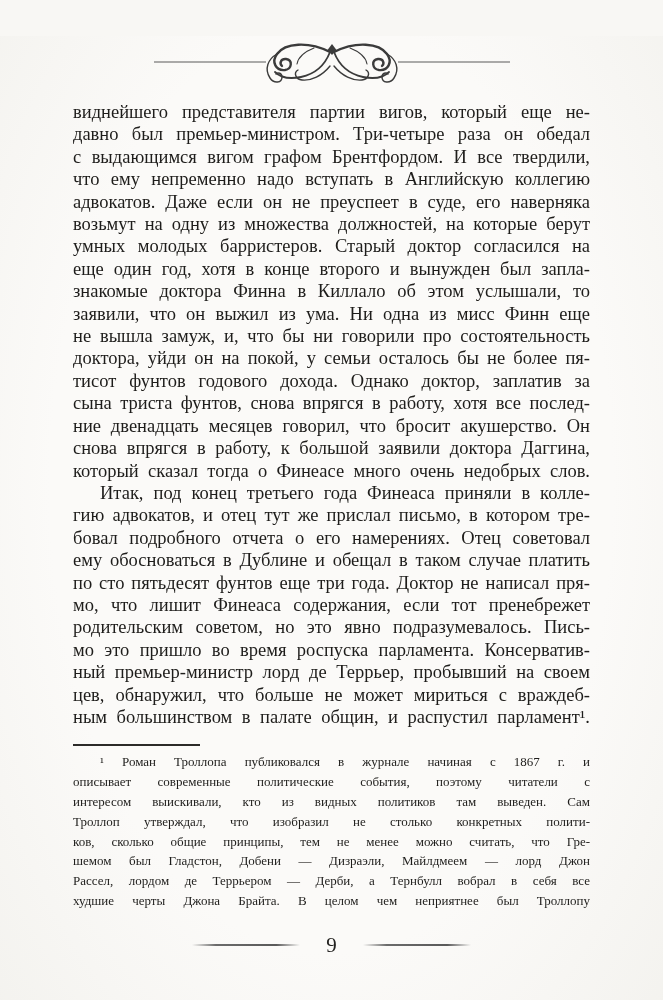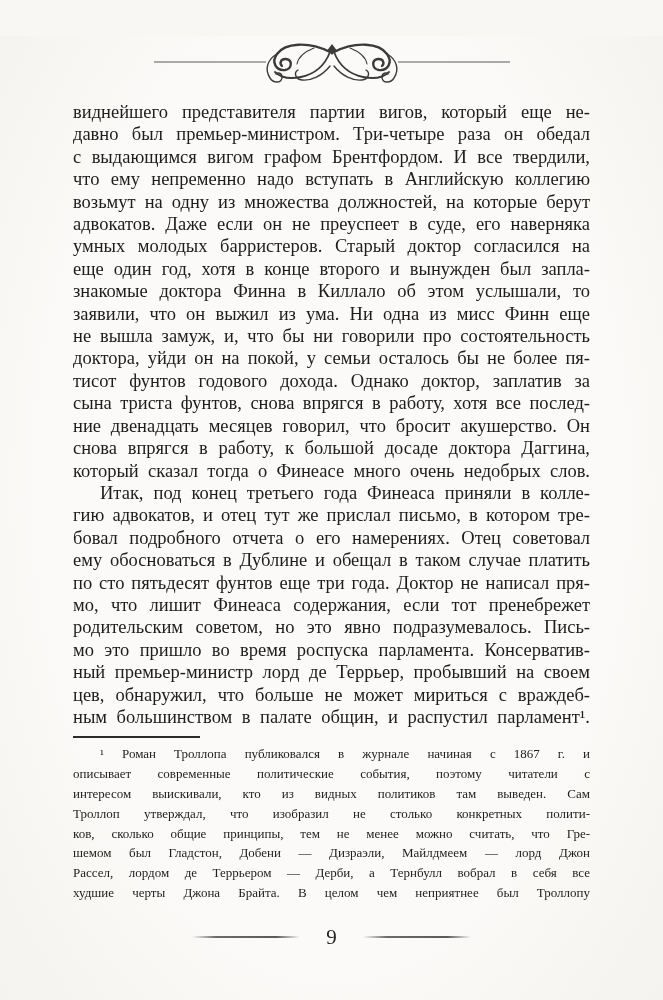--- a/index.html
+++ b/index.html
@@ -15,21 +15,21 @@
     width: 663px; height: 1000px;
     background: radial-gradient(ellipse at 50% 45%, #fbfaf8 60%, #f3f2ee 100%);
   }
   .ornament {
     width: 356px;
     margin: 36px auto 0 auto;
     text-align: center;
   }
   .text-block {
     width: 517px;
-    margin: 9px auto 8px auto;
+    margin: 9px auto 16px auto;
     font-size: 18.5px;
     line-height: 22.4px;
   }
   .line {
     text-align: justify;
     text-align-last: justify;
     white-space: normal;
   }
   .para.indent .line:first-child { text-indent: 27px; }
   .fn-rule {
@@ -95,32 +95,32 @@
       </g>
     </svg>
   </div>
 
   <div class="text-block">
     <div class="para no-indent">
         <div class="line">виднейшего представителя партии вигов, который еще не-</div>
         <div class="line">давно был премьер-министром. Три-четыре раза он обедал</div>
         <div class="line">с выдающимся вигом графом Брентфордом. И все твердили,</div>
         <div class="line">что ему непременно надо вступать в Английскую коллегию</div>
+        <div class="line">адвокатов. Даже если он не преуспеет в суде, его наверняка</div>
         <div class="line">возьмут на одну из множества должностей, на которые берут</div>
-        <div class="line">адвокатов. Даже если он не преуспеет в суде, его наверняка</div>
         <div class="line">умных молодых барристеров. Старый доктор согласился на</div>
         <div class="line">еще один год, хотя в конце второго и вынужден был запла-</div>
         <div class="line">знакомые доктора Финна в Киллало об этом услышали, то</div>
         <div class="line">заявили, что он выжил из ума. Ни одна из мисс Финн еще</div>
         <div class="line">не вышла замуж, и, что бы ни говорили про состоятельность</div>
         <div class="line">доктора, уйди он на покой, у семьи осталось бы не более пя-</div>
         <div class="line">тисот фунтов годового дохода. Однако доктор, заплатив за</div>
         <div class="line">сына триста фунтов, снова впрягся в работу, хотя все послед-</div>
         <div class="line">ние двенадцать месяцев говорил, что бросит акушерство. Он</div>
-        <div class="line">снова впрягся в работу, к большой досаде доктора Даггина,</div>
+        <div class="line">снова впрягся в работу, к большой заявили доктора Даггина,</div>
         <div class="line">который сказал тогда о Финеасе много очень недобрых слов.</div>
       </div>
     <div class="para indent">
         <div class="line">Итак, под конец третьего года Финеаса приняли в колле-</div>
         <div class="line">гию адвокатов, и отец тут же прислал письмо, в котором тре-</div>
         <div class="line">бовал подробного отчета о его намерениях. Отец советовал</div>
         <div class="line">ему обосноваться в Дублине и обещал в таком случае платить</div>
         <div class="line">по сто пятьдесят фунтов еще три года. Доктор не написал пря-</div>
         <div class="line">мо, что лишит Финеаса содержания, если тот пренебрежет</div>
         <div class="line">родительским советом, но это явно подразумевалось. Пись-</div>

